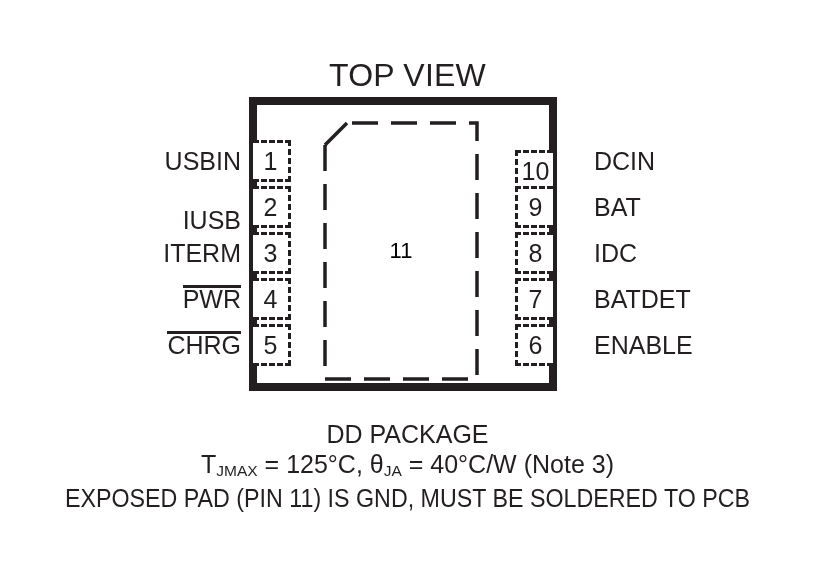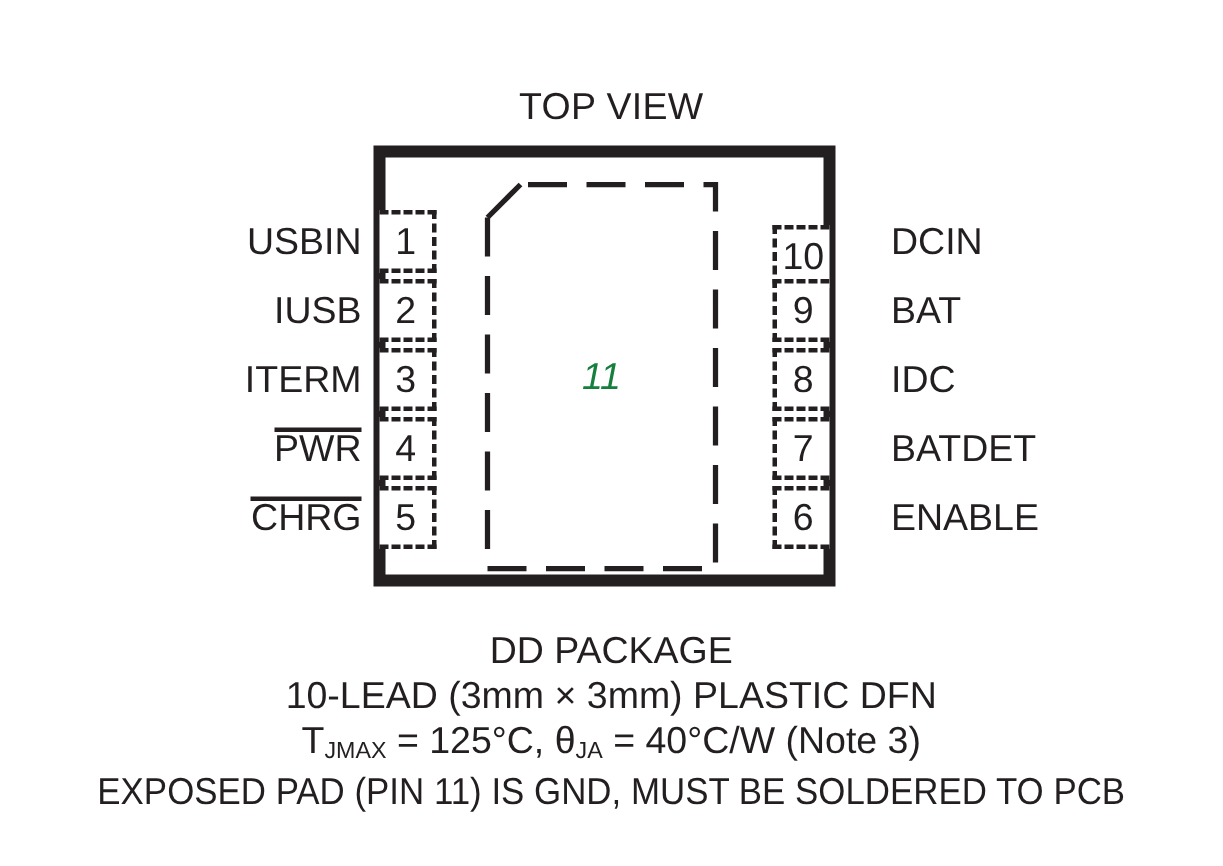--- a/index.html
+++ b/index.html
@@ -16,21 +16,21 @@
     overflow: hidden;
   }
 
   
   #top-view-title {
     position: absolute;
     left: 0;
     top: 57px;
     width: 815px;
     text-align: center;
-    font-size: 25px;
+    font-size: 32px;
     letter-spacing: 0.2px;
     color: #231f20;
   }
 
   
   #package-drawing {
     position: absolute;
     left: 249px;
     top: 97px;
     width: 308px;
@@ -61,23 +61,22 @@
   }
   #exposed-pad-number {
     position: absolute;
     left: 0;
     top: 0;
     width: 152px;
     height: 256px;
     display: flex;
     align-items: center;
     justify-content: center;
-    font-size: 25px;
-    color: #15803d;
-    font-style: italic;
+    font-size: 22px;
+    color: #000000;
   }
 
   
   .pin-pad {
     position: absolute;
     width: 38px;
     height: 42px;
     box-sizing: border-box;
     border: 3px dashed #231f20;
     display: flex;
@@ -179,32 +178,31 @@
   <div class="pin-pad left" style="top:227px">5</div>
 
   <div class="pin-pad right" style="top:53px">10</div>
   <div class="pin-pad right" style="top:89px">9</div>
   <div class="pin-pad right" style="top:135px">8</div>
   <div class="pin-pad right" style="top:181px">7</div>
   <div class="pin-pad right" style="top:227px">6</div>
 </div>
 
 <div class="pin-label left" style="top:140px"><span>USBIN</span></div>
-<div class="pin-label left" style="top:186px"><span>IUSB</span></div>
+<div class="pin-label left" style="top:199px"><span>IUSB</span></div>
 <div class="pin-label left" style="top:232px"><span>ITERM</span></div>
 <div class="pin-label left" style="top:278px"><span class="overline">PWR</span></div>
 <div class="pin-label left" style="top:324px"><span class="overline">CHRG</span></div>
 
 <div class="pin-label right" style="top:140px"><span>DCIN</span></div>
 <div class="pin-label right" style="top:186px"><span>BAT</span></div>
 <div class="pin-label right" style="top:232px"><span>IDC</span></div>
 <div class="pin-label right" style="top:278px"><span>BATDET</span></div>
 <div class="pin-label right" style="top:324px"><span>ENABLE</span></div>
 
 <div id="caption-block">
   <div class="caption-line">DD PACKAGE</div>
 
-  <div class="caption-line">10-LEAD (3mm × 3mm) PLASTIC DFN</div>
 
   <div class="caption-line"><span>T</span><sub>JMAX</sub><span> = 125°C, </span><span>θ</span><sub>JA</sub><span> = 40°C/W (Note 3)</span></div>
 
   <div class="caption-line" id="caption-line-exposed-pad">EXPOSED PAD (PIN 11) IS GND, MUST BE SOLDERED TO PCB</div>
 </div>
 
 </body></html>

